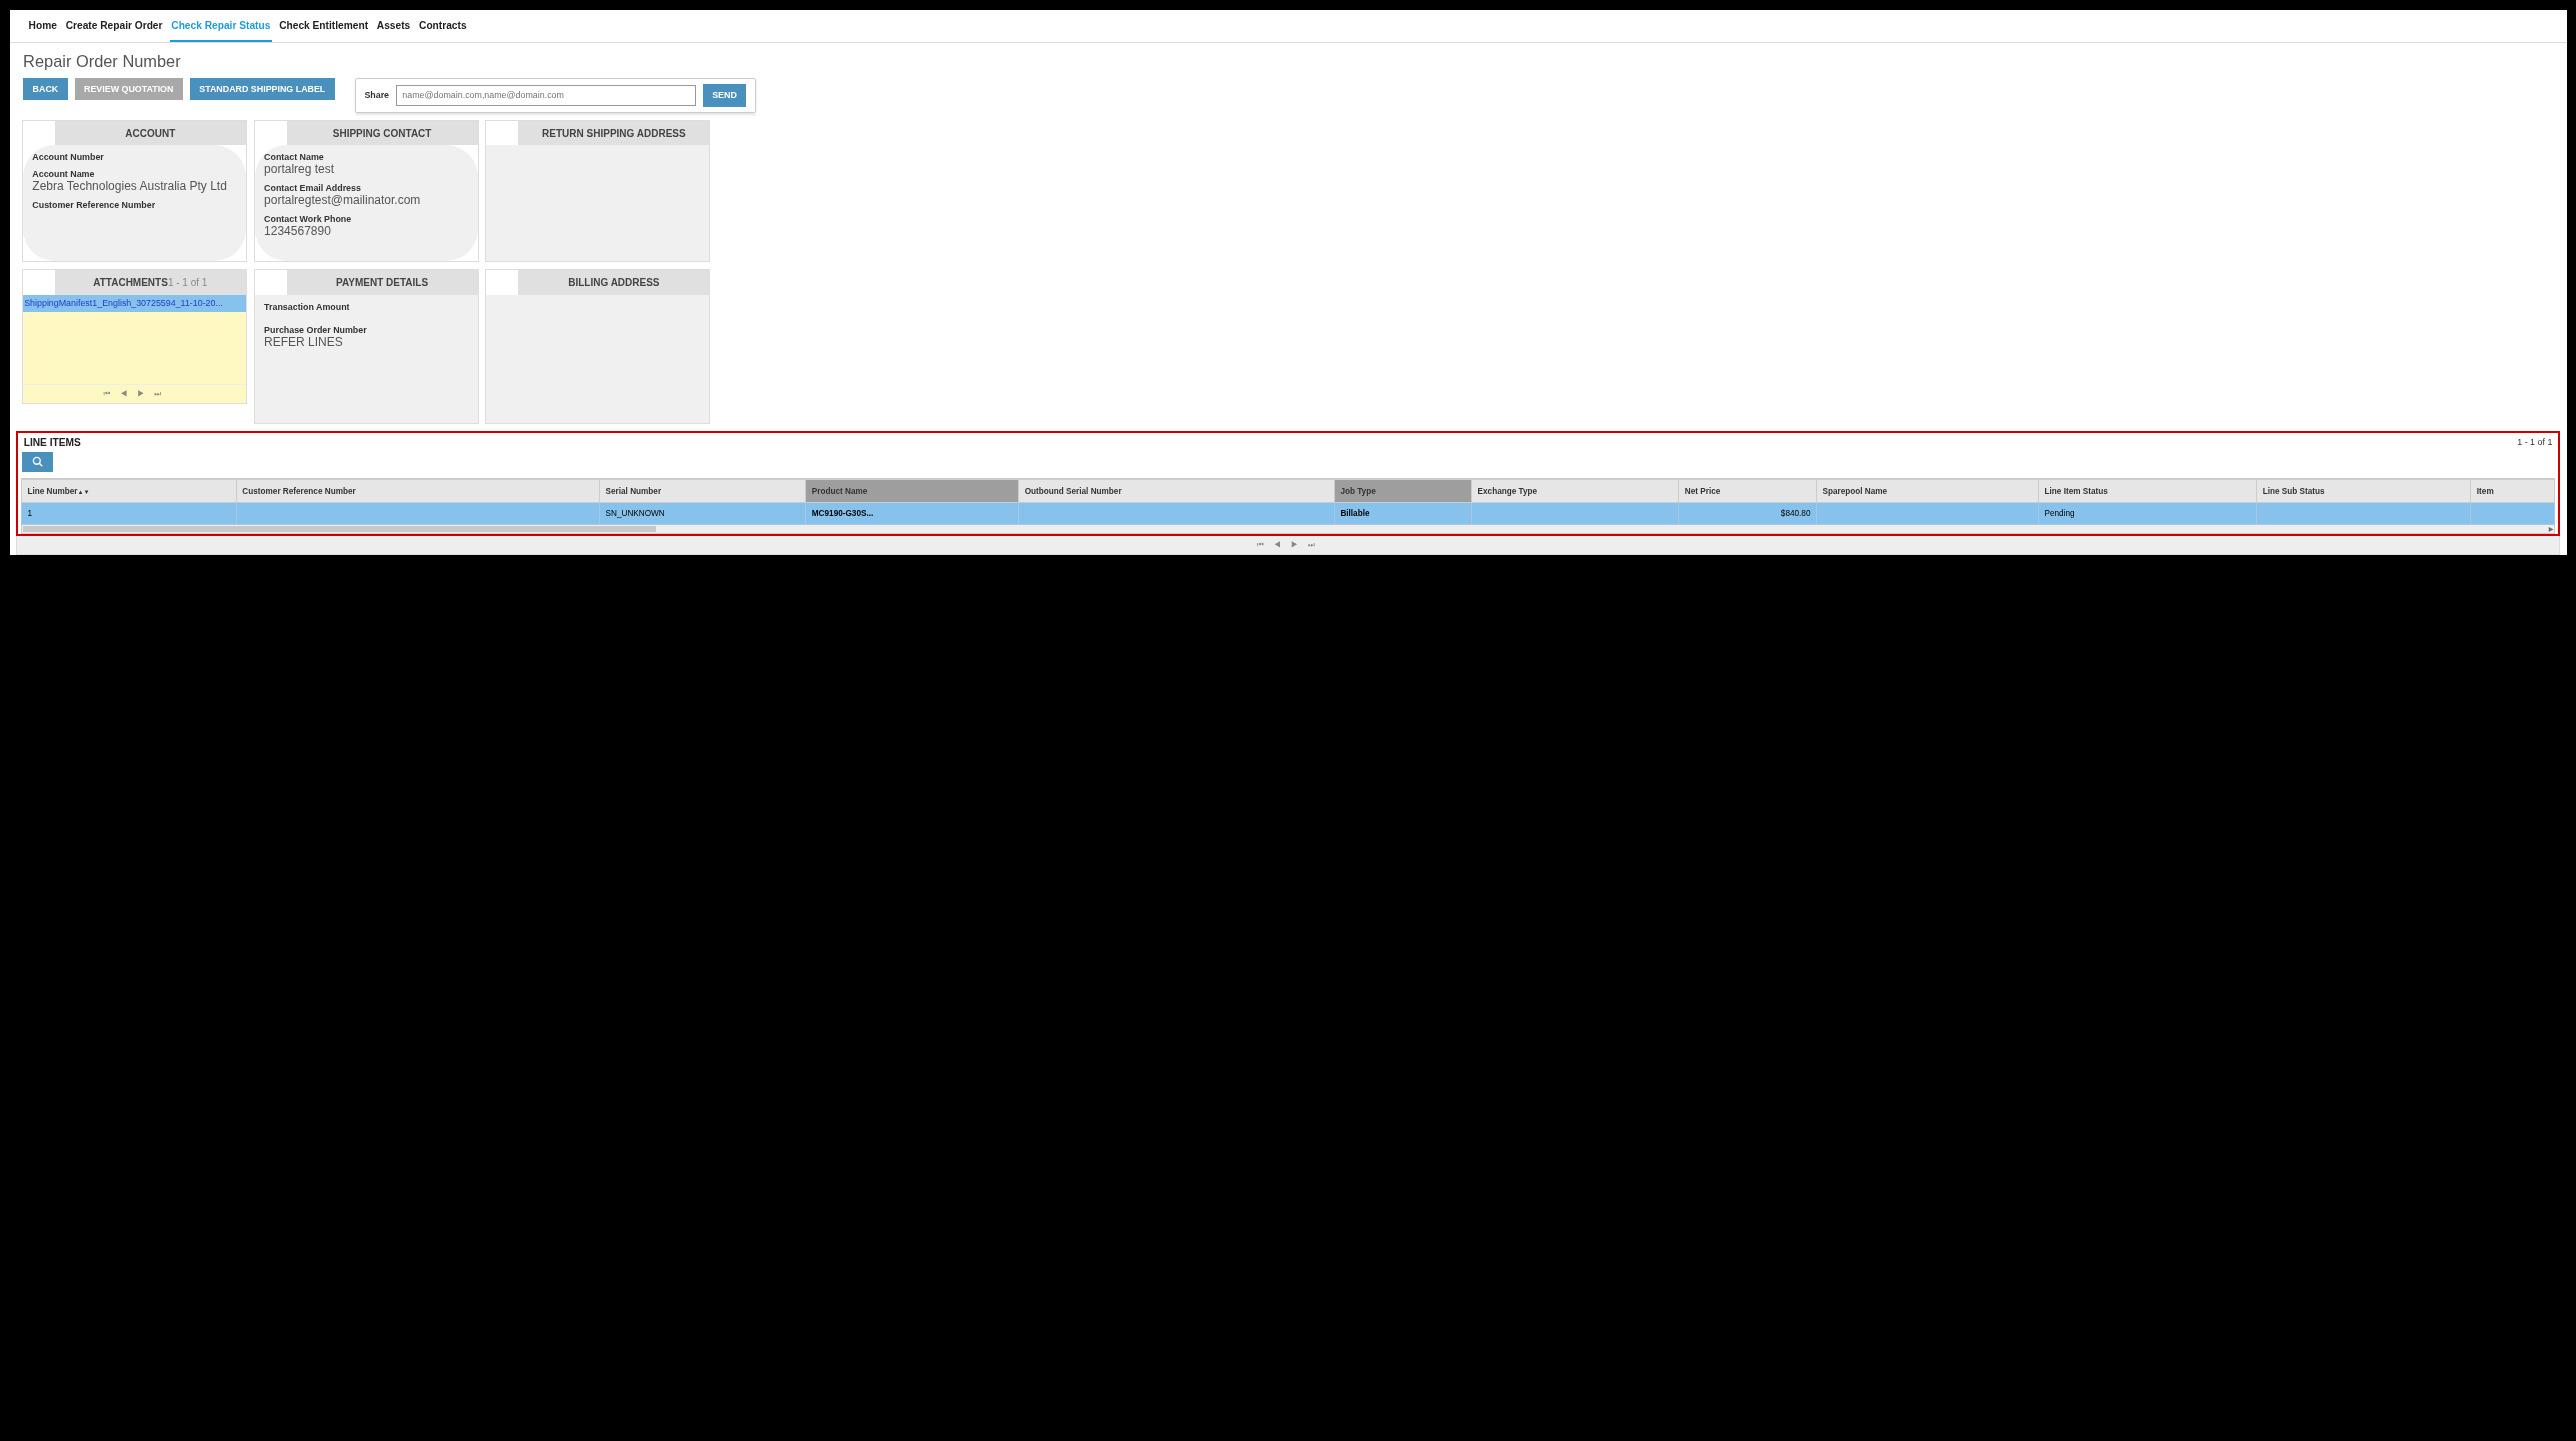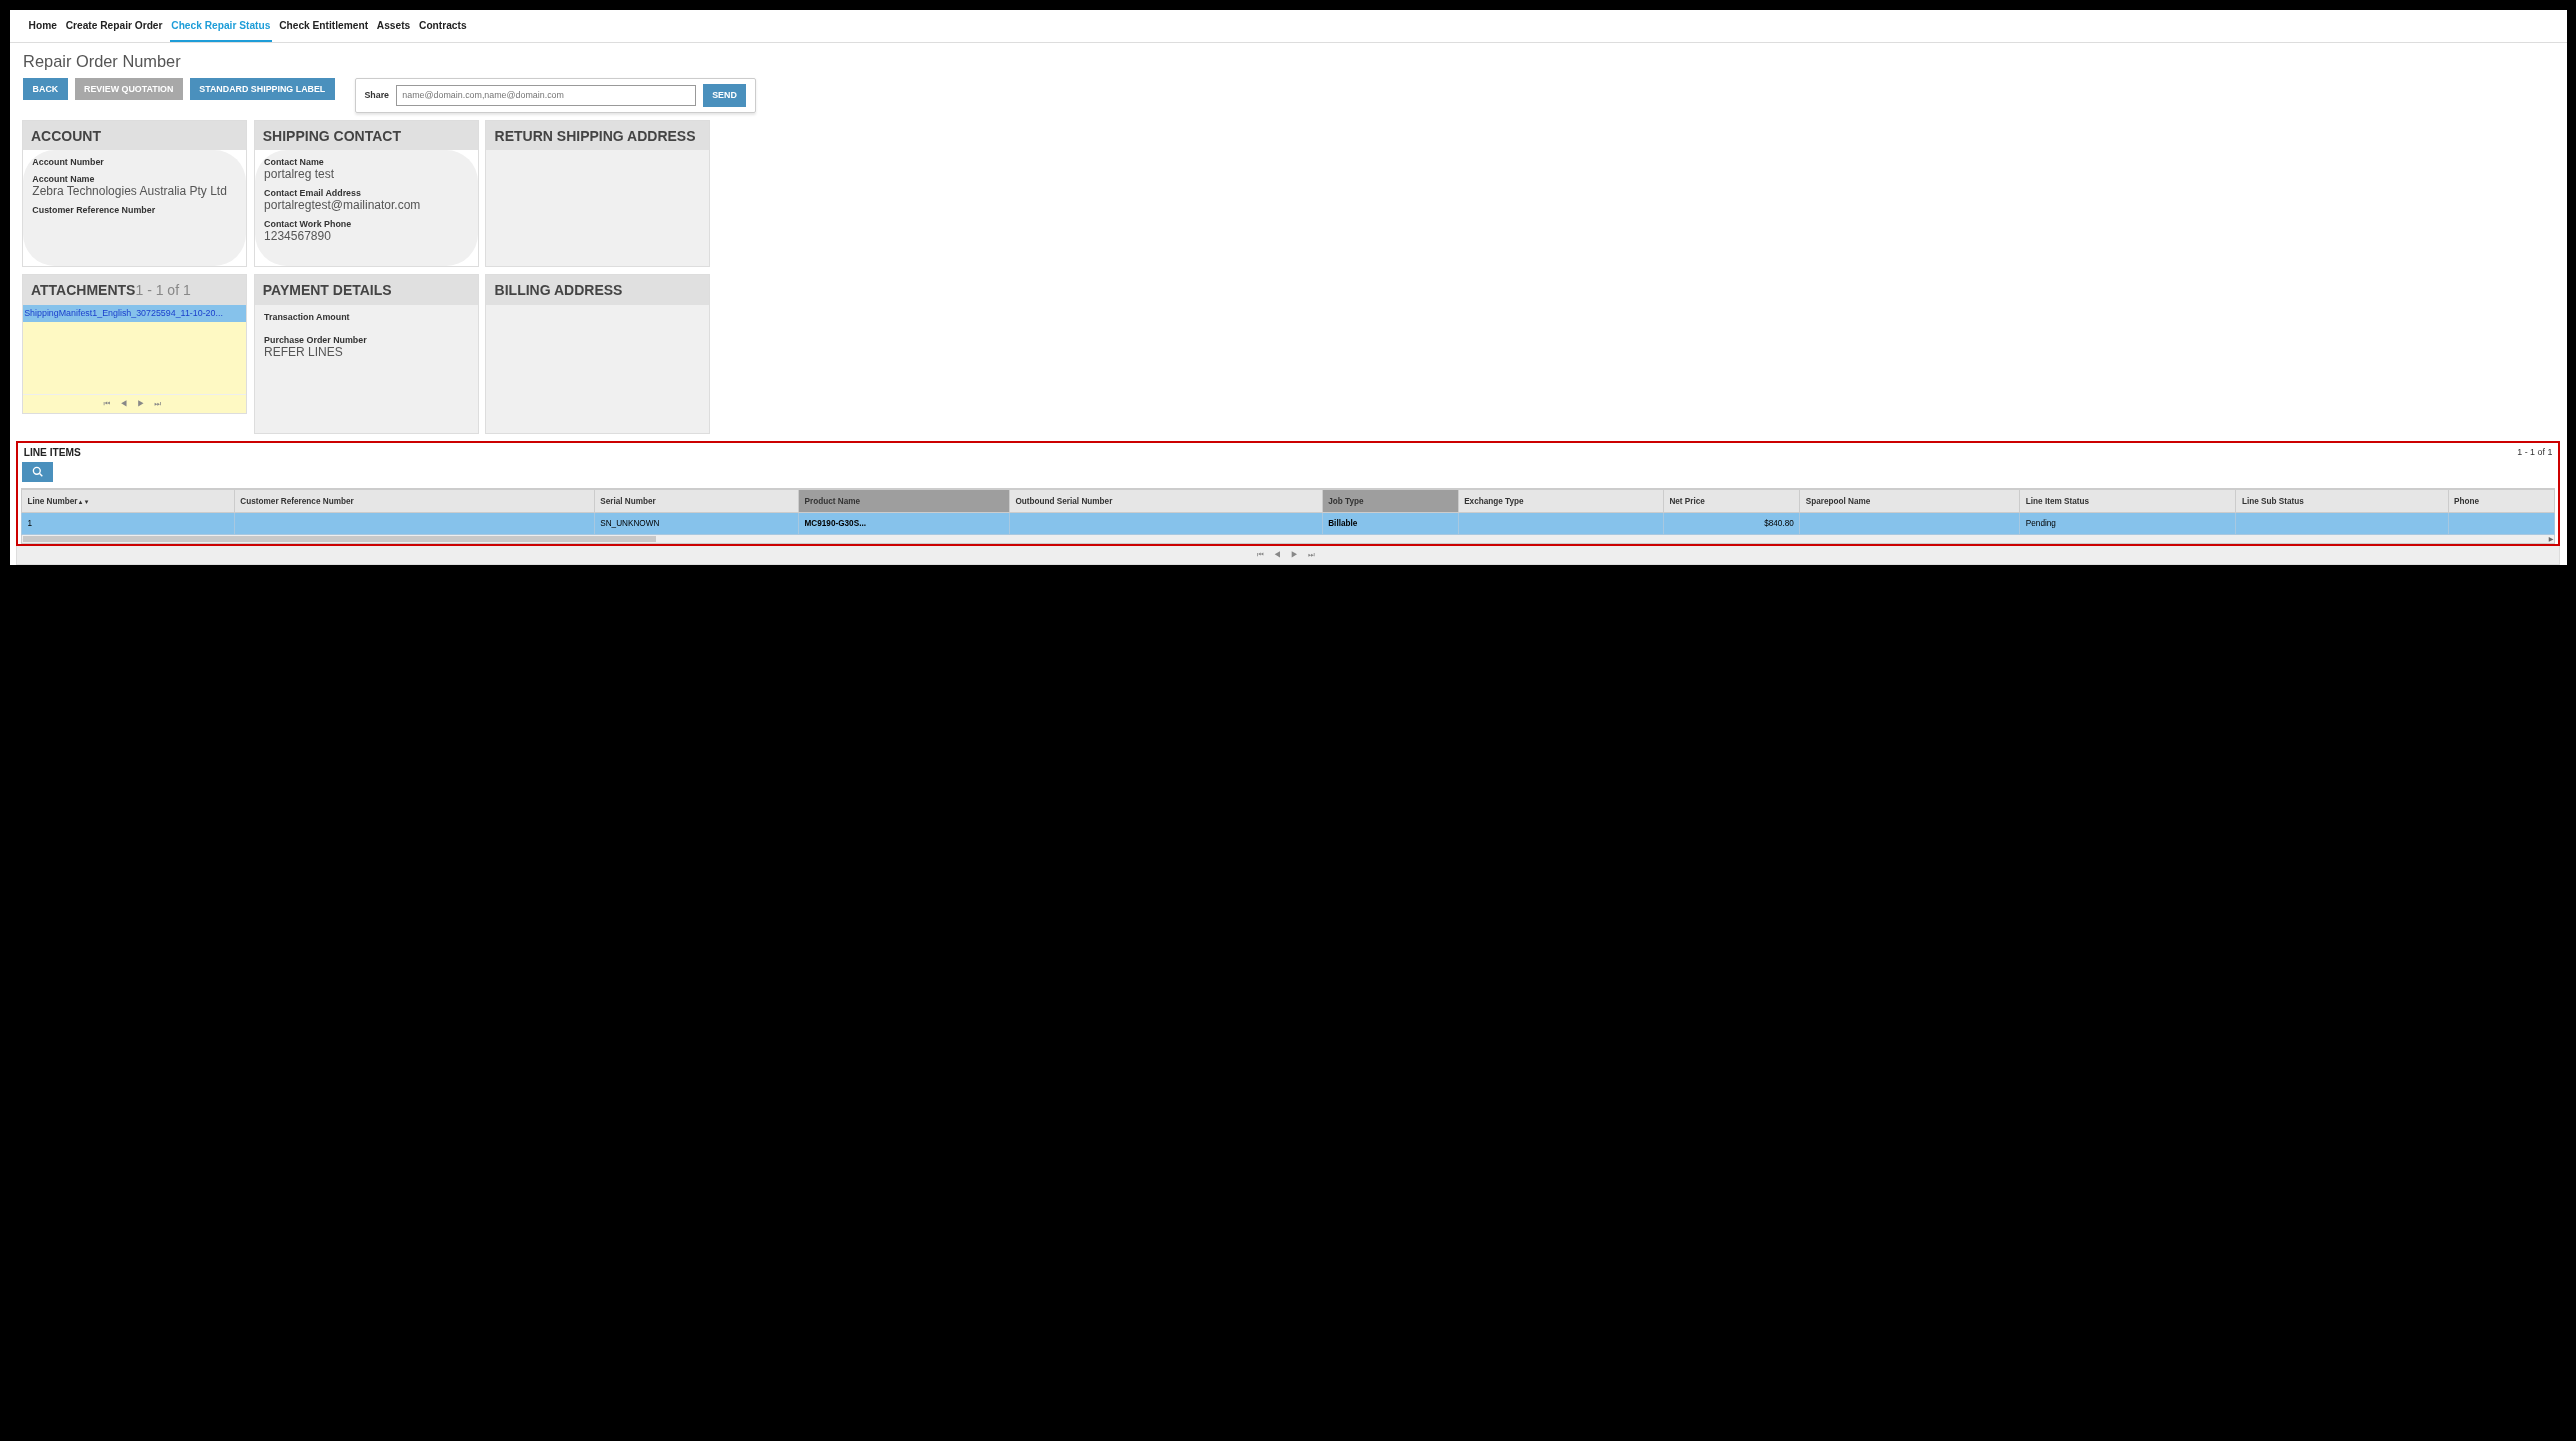--- a/index.html
+++ b/index.html
@@ -20,21 +20,21 @@
   .btn-blue { background:#4a90bd; }
   .btn-grey { background:#a8a8a8; }
   .share-box { margin-left:13.6px; border:0.7px solid #ccc; border-radius:2px; padding:5.5px 8.2px; display:flex; align-items:center; gap:6.8px; box-shadow:0 1.4px 2.7px rgba(0,0,0,0.1); }
   .share-box label { font-weight:700; font-size:8.9px; color:#333; }
   .share-box input { width:300px; height:20.4px; padding:2.7px 5.5px; font-size:8.9px; border:0.7px solid #999; color:#777; }
 
   
   .panels { display:flex; gap:6.8px; padding:0 12.3px; }
   .col { width:225px; display:flex; flex-direction:column; gap:6.8px; }
   .panel { border:0.7px solid #ddd; }
-  .panel-header { background:#e0e0e0; padding:6.8px 8.2px; font-weight:700; font-size:14px; color:#444; display:flex; justify-content:flex-start; }
+  .panel-header { background:#e0e0e0; padding:6.8px 8.2px; font-weight:700; font-size:10px; color:#444; display:flex; justify-content:center;margin-left:32px; }
   .panel-body { background:#f0f0f0; padding:6.8px 9.5px; min-height:34px; }
   .field { margin-bottom:6.8px; }
   .field-label { font-weight:700; font-size:8.9px; color:#333; }
   .field-value { font-size:12px; color:#555; }
   .panel.tall .panel-body { min-height:116px;border-radius:32px; }
   .panel.attach .panel-body { background:#fef9c3; padding:0; height:108px; display:flex; flex-direction:column; }
   .attach-row { background:#86c2eb; color:#1a3fcc; font-size:8.9px; padding:3.4px 1.4px; white-space:nowrap; overflow:hidden; text-overflow:ellipsis; cursor:pointer; }
   .attach-fill { flex:1; }
   .pager { text-align:center; padding:4.1px; color:#888; font-size:7.5px; letter-spacing:4.1px; border-top:0.7px solid #eee; }
   .panel.full .panel-body { min-height:116px; }
@@ -204,21 +204,21 @@
             <th>Customer Reference Number</th>
             <th>Serial Number</th>
             <th class="dark">Product Name</th>
             <th>Outbound Serial Number</th>
             <th class="dark">Job Type</th>
             <th>Exchange Type</th>
             <th>Net Price</th>
             <th>Sparepool Name</th>
             <th>Line Item Status</th>
             <th>Line Sub Status</th>
-            <th>Phone</th>
+            <th>Item</th>
           </tr>
         </thead>
         <tbody>
           <tr class="selected">
             <td>1</td>
             <td></td>
             <td>SN_UNKNOWN</td>
             <td style="font-weight:700">MC9190-G30S...</td>
             <td></td>
             <td style="font-weight:700">Billable</td>

